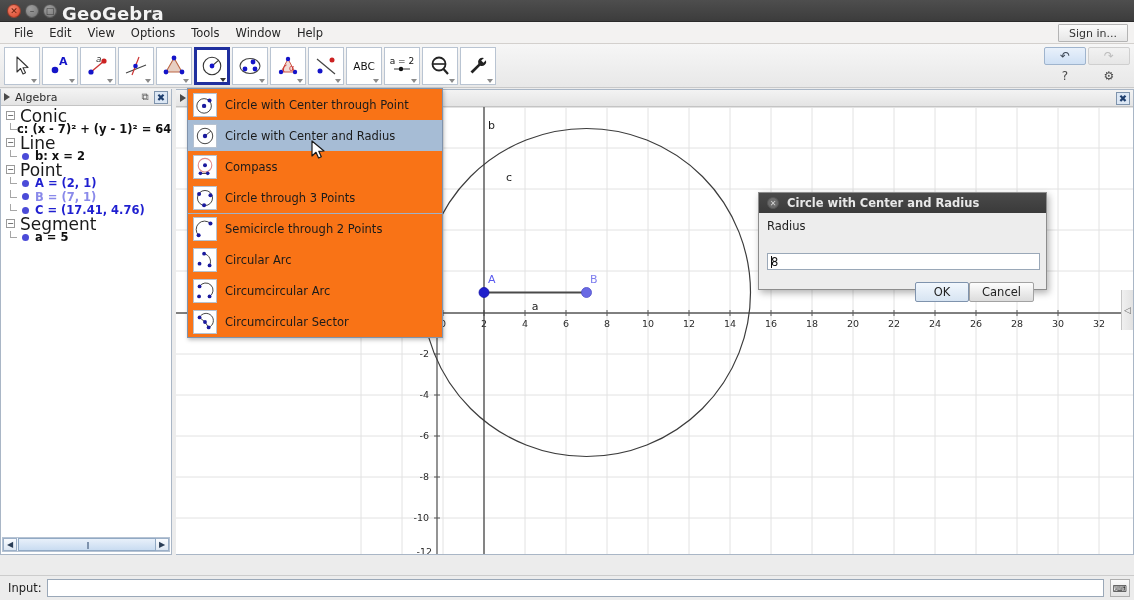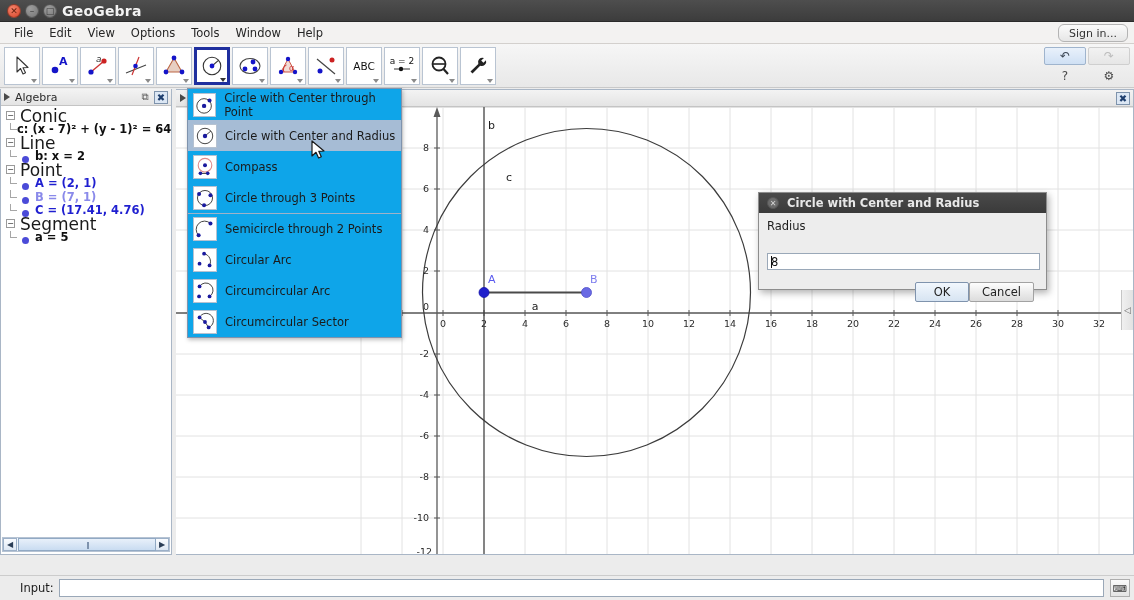--- a/index.html
+++ b/index.html
@@ -28,41 +28,41 @@
     width: 14px; height: 14px; border-radius: 50%;
     border: 1px solid rgba(0,0,0,.35);
     display: flex; align-items: center; justify-content: center;
     font-size: 9px; color: #4b2020; line-height: 1;
   }
   .wbtn.close { background: radial-gradient(circle at 35% 30%, #f4846b, #d9452a); color:#66200f;}
   .wbtn.min   { background: radial-gradient(circle at 35% 30%, #9d9d9d, #767676); color:#3a3a3a;}
   .wbtn.max   { background: radial-gradient(circle at 35% 30%, #9d9d9d, #767676); color:#3a3a3a;}
   .wtitle {
     position: absolute; left: 62px; top: 3px;
-    color: #f3f3f3; font-size: 14px; font-weight: bold;
+    color: #f3f3f3; font-size: 18px; font-weight: bold;
     letter-spacing: .2px;
   }
 
   
   .menubar {
     position: absolute; left: 0; top: 22px; width: 1134px; height: 22px;
     background: #f3f2f1;
     border-bottom: 1px solid #d3d0cd;
     display: flex; align-items: center; padding-left: 6px;
   }
   .menuitem {
     padding: 3px 8px; color: #262626; font-size: 11.5px; cursor: default;
   }
   .signin {
     position: absolute; right: 6px; top: 2px;
     height: 18px; padding: 0 10px;
     display: flex; align-items: center;
     font-size: 11px; color: #333;
     background: linear-gradient(to bottom,#fbfbfb,#e6e6e6);
-    border: 1px solid #b4b4b4; border-radius: 6px;
+    border: 1px solid #b4b4b4; border-radius: 1px;
   }
 
   
   .toolbar {
     position: absolute; left: 0; top: 44px; width: 1134px; height: 44px;
     background: linear-gradient(to bottom,#f6f6f6,#e8e8e8);
     border-bottom: 1px solid #c9c9c9;
   }
   .tb-strip { position: absolute; left: 4px; top: 3px; display: flex; }
   .tbtn {
@@ -125,21 +125,21 @@
 
   .algebra-body { padding: 3px 0 0 3px; height: 447px; overflow: hidden; position: relative; }
   .grp { margin-bottom: 0px; }
   .grp-row { display: flex; align-items: center; height: 13.5px; }
   .grp-toggle {
     width: 9px; height: 9px; border: 1px solid #9a9a9a; background: #fff;
     display:flex; align-items:center; justify-content:center;
     font-size: 8px; color:#333; line-height: 1; margin-right: 5px; margin-left:2px;
   }
   .grp-name { font-size: 17px; color: #1a1a1a; }
-  .item-row { display:flex; align-items:flex-end; height: 13.5px; padding-left: 6px; position: relative;}
+  .item-row { display:flex; align-items:center; height: 13.5px; padding-left: 6px; position: relative;}
   .tree-l {
     width: 11px; height: 13.5px; position: relative; margin-right: 1px;
   }
   .tree-l::before {
     content:""; position:absolute; left:0; top:0; bottom:6px; width:1px; background:#a6a6a6;
   }
   .tree-l::after {
     content:""; position:absolute; left:0; top:6.5px; width:7px; height:1px; background:#a6a6a6;
   }
   .dot { width:7px; height:7px; border-radius:50%; background:#4b4bd8; margin-right:6px; }
@@ -181,22 +181,22 @@
     position:absolute; right: 0px; top: 200px;
     width: 12px; height: 40px; z-index: 6;
     display:flex; align-items:center; justify-content:center;
     color:#6b6b6b; font-size: 9px;
     background: linear-gradient(to right,#f0f0f0,#e2e2e2);
     border-left: 1px solid #c5c5c5;
   }
 
   
   .dropdown {
-    position: absolute; left: 187px; top: 88px; width: 215px;
-    background: #0ea5e9; border: 1px solid #7f93ad;
+    position: absolute; left: 187px; top: 88px; width: 256px;
+    background: #f97316; border: 1px solid #7f93ad;
     box-shadow: 1px 2px 4px rgba(0,0,0,.25);
     z-index: 40;
   }
   .dd-item {
     height: 31px; display: flex; align-items: center; padding-left: 5px; cursor: default;
   }
   .dd-item.sel { background: #a6bcd5; }
   .dd-item.sep { border-top: 1px solid #9fb2c8; }
   .dd-ico {
     width: 24px; height: 24px; background: #fff; border: 1px solid #b6c2d1;
@@ -242,21 +242,21 @@
     border: 1px solid #a2a2a2; border-radius: 2px;
   }
   .dlg-btn.def { border-color: #7f93ad; background: linear-gradient(to bottom,#f2f7fd,#d7e4f2);}
 
   
   .inputbar {
     position: absolute; left: 0; top: 575px; width: 1134px; height: 25px;
     background: #ececec; border-top: 1px solid #cccccc;
     display: flex; align-items: center; padding: 0 4px;
   }
-  .input-label { font-size: 11.5px; color: #1c1c1c; margin-right: 5px; margin-left:16px;}
+  .input-label { font-size: 11.5px; color: #1c1c1c; margin-right: 5px; margin-left:4px;}
   .input-field {
     flex: 1; height: 18px; background: #fff; border: 1px solid #9aa8b8;
   }
   .input-tools { display:flex; gap: 3px; margin-left: 6px; }
   .itbtn {
     width: 20px; height: 18px; background: linear-gradient(to bottom,#fafafa,#e4e4e4);
     border: 1px solid #aeaeae; display:flex;align-items:center;justify-content:center;
     font-size: 10px; color:#3a3a3a;
   }
 </style>

